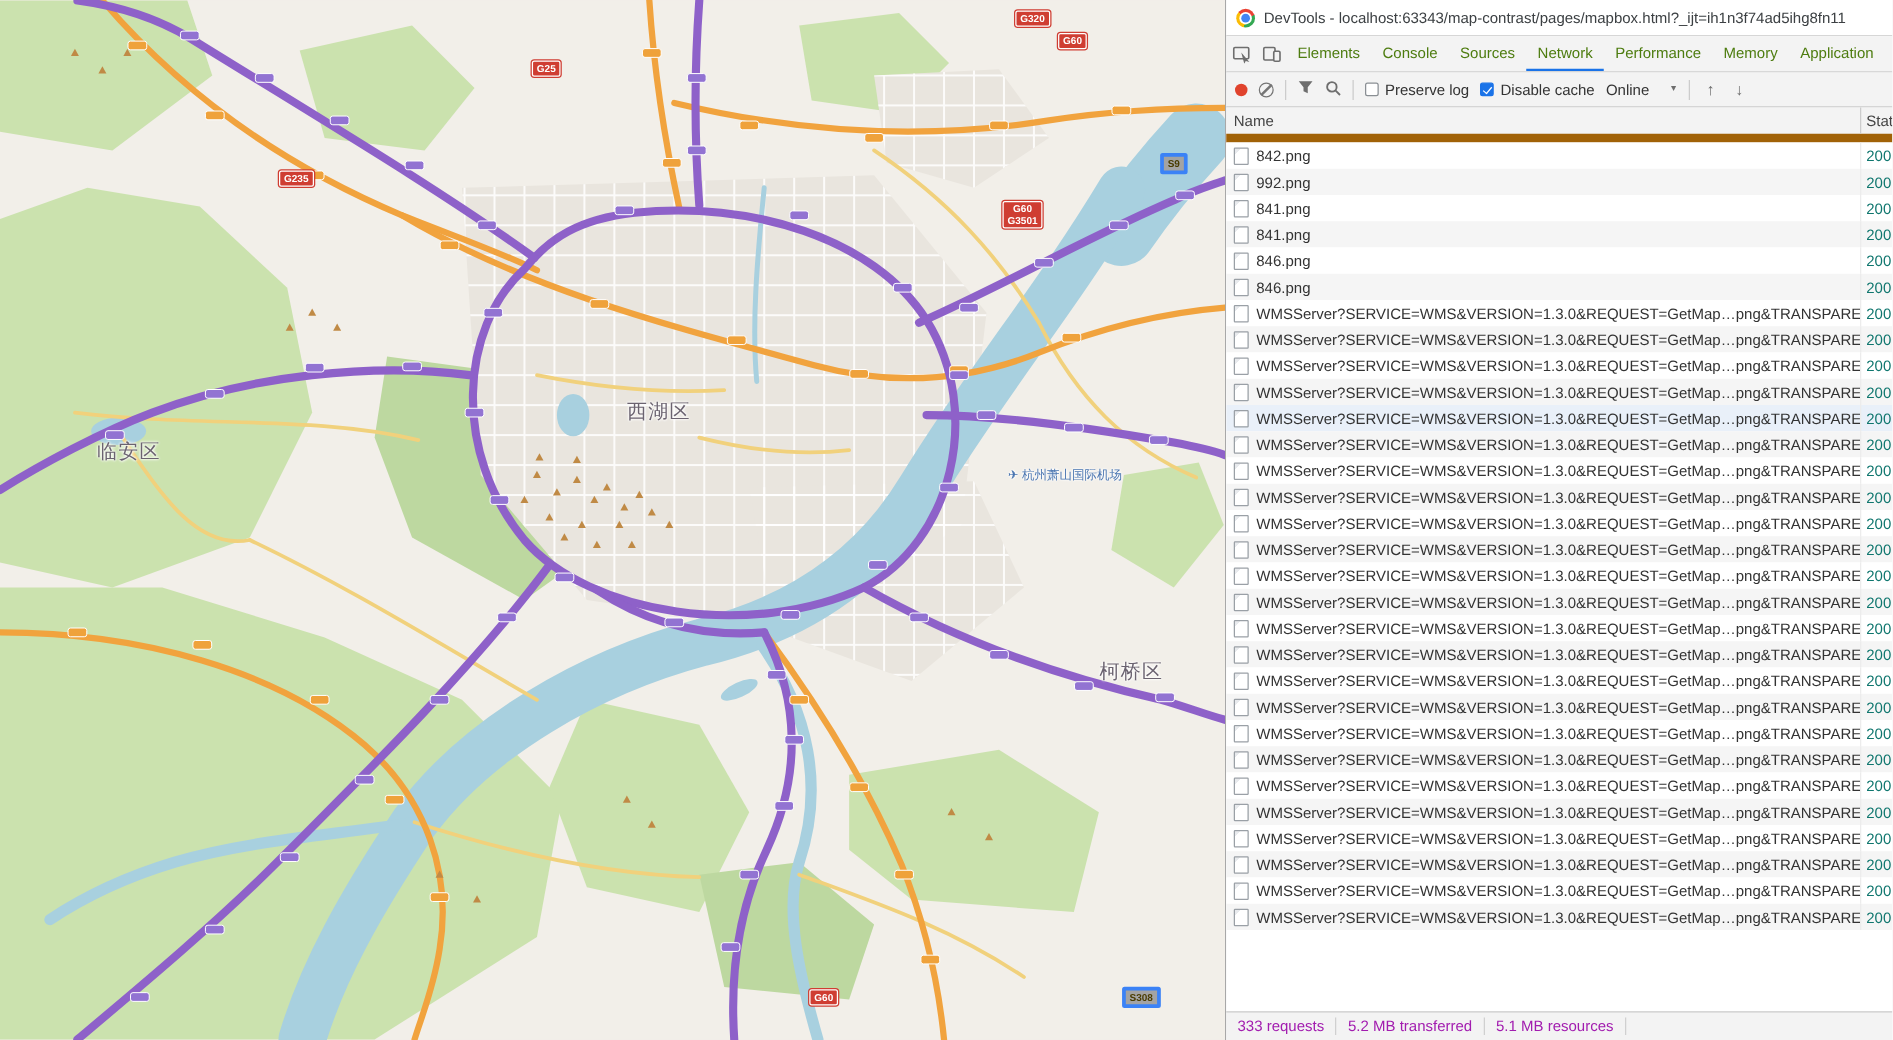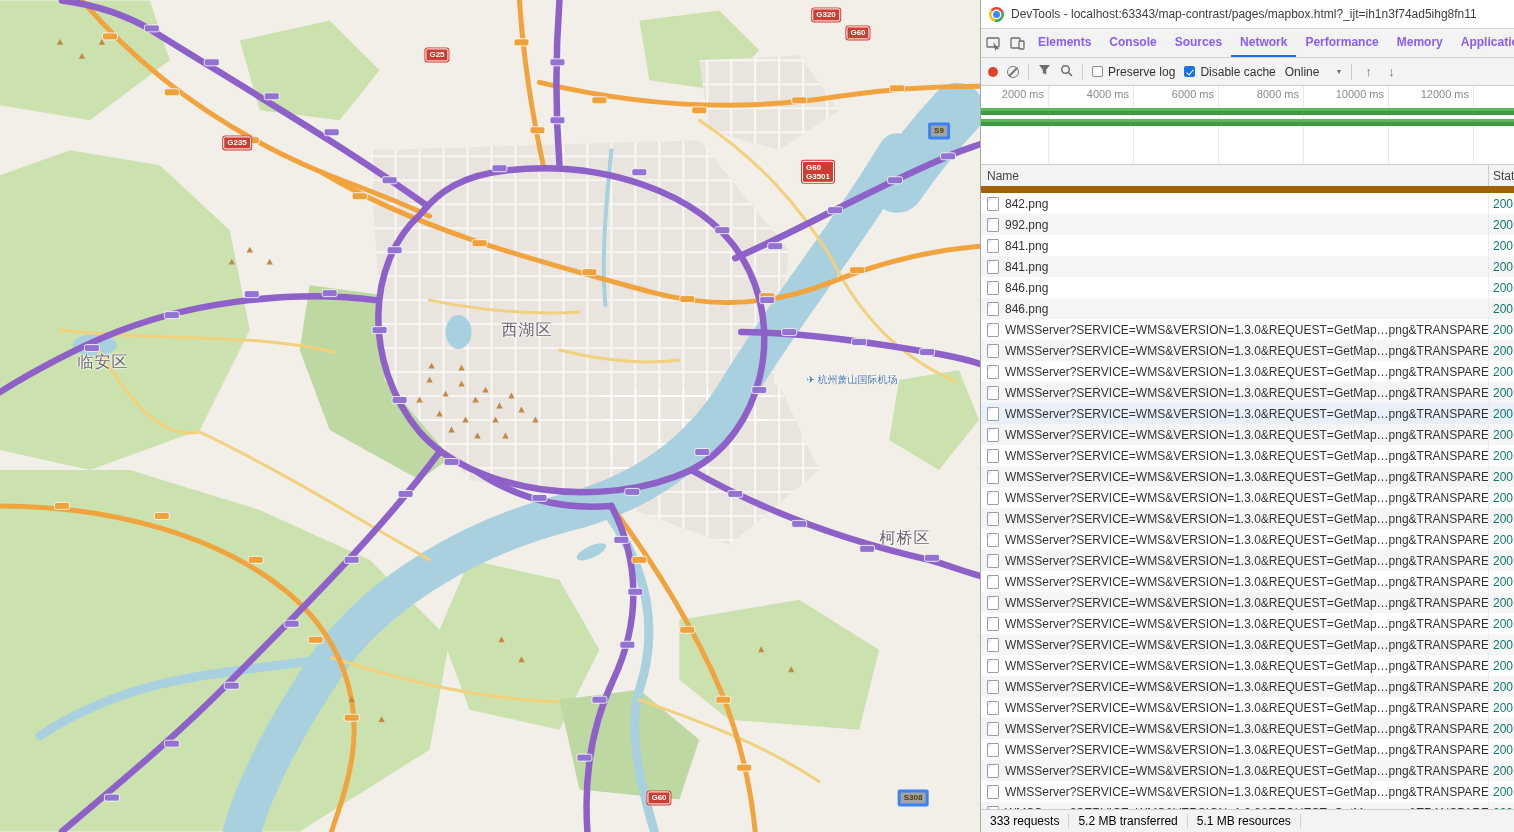--- a/index.html
+++ b/index.html
@@ -8,42 +8,42 @@
 
   
   .map{position:relative;width:980px;height:832px;overflow:hidden;background:#f2efe9;flex:none;}
   .map-svg{position:absolute;left:0;top:0;}
   .map-overlay{position:absolute;inset:0;pointer-events:none;}
   .map-label{position:absolute;transform:translate(-50%,-50%);white-space:nowrap;
     text-shadow:0 0 2px #fff,0 0 2px #fff,0 0 3px #fff;}
   .map-label.district{font-size:16px;color:#6b6370;letter-spacing:1px;}
   .map-label.poi{font-size:10px;color:#4a75b0;}
   .shield{position:absolute;transform:translate(-50%,-50%);font-size:8px;font-weight:bold;
-    padding:1px 3px;border-radius:2px;line-height:1.15;white-space:pre-line;}
+    padding:1px 3px;border-radius:2px;line-height:1.15;text-align:center;white-space:pre-line;}
   .shield.national{background:#cf3d32;color:#fff;border:1px solid #fff;box-shadow:0 0 0 1px #cf3d32;}
   .shield.provincial{background:#a3a3a3;color:#4a3c00;border:3px solid #3b82f6;}
   #purple-badges rect{fill:#9273d2;stroke:#fff;stroke-width:.8;}
   #orange-badges rect{fill:#efa23b;stroke:#fff;stroke-width:.8;}
 
   
   .devtools{width:534px;height:832px;border-left:1px solid #a8a8a8;box-sizing:border-box;
     display:flex;flex-direction:column;background:#fff;font-size:12px;color:#333;flex:none;}
   .dt-titlebar{height:28px;flex:none;background:#fff;border-bottom:1px solid #d6d6d6;
     display:flex;align-items:center;padding:0 8px;gap:7px;overflow:hidden;}
   .dt-title{white-space:nowrap;color:#3c4043;font-size:12px;}
   .chrome-icon{width:15px;height:15px;border-radius:50%;flex:none;position:relative;
     background:conic-gradient(from -50deg,#ea4335 0 120deg,#34a853 120deg 240deg,#fbbc05 240deg 360deg);}
   .chrome-icon::after{content:'';position:absolute;left:4px;top:4px;width:7px;height:7px;border-radius:50%;
     background:#4285f4;box-shadow:0 0 0 1.5px #fff;}
   .dt-tabs{height:28px;flex:none;background:#f3f3f3;border-bottom:1px solid #d0d0d0;
     display:flex;align-items:stretch;overflow:hidden;}
   .dt-tabicon{width:24px;display:flex;align-items:center;justify-content:center;color:#6e6e6e;flex:none;}
   .dt-tabs-list{display:flex;align-items:stretch;overflow:hidden;}
-  .dt-tab{padding:0 9px;display:flex;align-items:center;color:#8b5cf6;white-space:nowrap;
-    border-bottom:2px solid transparent;box-sizing:border-box;font-weight:bold;}
+  .dt-tab{padding:0 9px;display:flex;align-items:center;color:#4d7c0f;white-space:nowrap;
+    border-bottom:2px solid transparent;box-sizing:border-box;}
   .dt-tab.active{border-bottom-color:#1a73e8;}
   .dt-toolbar{height:27px;flex:none;background:#f3f3f3;border-bottom:1px solid #ccc;
     display:flex;align-items:center;padding:0 7px;gap:9px;overflow:hidden;}
   .record-dot{width:10px;height:10px;border-radius:50%;background:#e0432d;flex:none;}
   .clear-icon{width:10px;height:10px;border:1.5px solid #757575;border-radius:50%;position:relative;flex:none;}
   .clear-icon::after{content:'';position:absolute;left:-1.5px;top:4px;width:12px;height:1.5px;background:#757575;transform:rotate(-45deg);}
   .tb-divider{width:1px;height:16px;background:#ccc;flex:none;}
   .tb-check{display:flex;align-items:center;gap:5px;color:#333;}
   .checkbox{width:11px;height:11px;border:1px solid #8a8f94;border-radius:2px;background:#fff;box-sizing:border-box;position:relative;flex:none;}
   .checkbox.checked{background:#1a73e8;border-color:#1a73e8;}
@@ -69,21 +69,21 @@
   .dt-rows{flex:1;overflow:hidden;background:#fff;}
   .net-row{height:21px;display:flex;align-items:center;background:#fff;}
   .net-row.alt{background:#f5f5f5;}
   .net-row.highlighted{background:#e9f0f9;}
   .row-icon{width:10px;height:12px;border:1px solid #9aa0a6;border-radius:1px;background:
     linear-gradient(135deg,#e8eaed 0 3px,#fff 3px);margin:0 6px 0 6px;flex:none;}
   .row-name{flex:1;white-space:nowrap;overflow:hidden;color:#333;}
   .row-status{width:26px;flex:none;border-left:1px solid #ececec;padding-left:4px;color:#0f766e;
     overflow:hidden;white-space:nowrap;align-self:stretch;display:flex;align-items:center;box-sizing:border-box;}
   .dt-footer{height:22px;flex:none;background:#f3f3f3;border-top:1px solid #ccc;
-    display:flex;align-items:center;color:#000000;overflow:hidden;}
+    display:flex;align-items:center;color:#a21caf;overflow:hidden;}
   .footer-item{padding:0 9px;border-right:1px solid #d0d0d0;height:14px;display:flex;align-items:center;white-space:nowrap;}
 </style>
 </head>
 <body>
 
 <div class="screen">
 
   <div class="map">
     <svg class="map-svg" width="980" height="832" viewBox="0 0 981 832">
       <defs>
@@ -342,33 +342,20 @@
       </label>
       <span class="tb-select">
         <span>Online</span>
         <span class="caret">▼</span>
       </span>
       <span class="tb-divider"></span>
       <span class="tb-arrow">↑</span>
       <span class="tb-arrow">↓</span>
     </div>
 
-    <div class="dt-overview">
-      <div class="ruler">
-          <div class="ruler-col first">2000 ms</div>
-          <div class="ruler-col">4000 ms</div>
-          <div class="ruler-col">6000 ms</div>
-          <div class="ruler-col">8000 ms</div>
-          <div class="ruler-col">10000 ms</div>
-          <div class="ruler-col">12000 ms</div>
-          <div class="ruler-col filler"></div>
-        </div>
-      <div class="green-band band1"></div>
-      <div class="green-band band2"></div>
-    </div>
 
     <div class="dt-table-header">
       <div class="col-name">Name</div>
       <div class="col-status">Status</div>
     </div>
 
     <div class="dt-rows">
         <div class="net-row">
           <span class="row-icon"></span>
           <span class="row-name">842.png</span>

